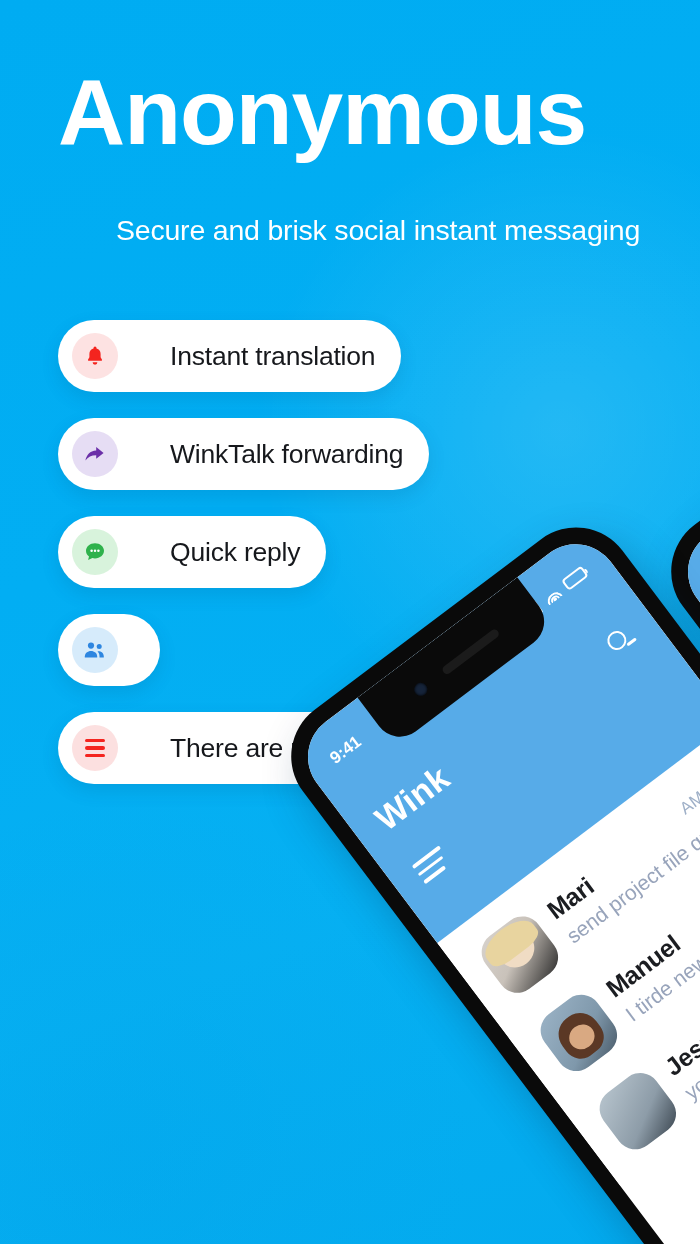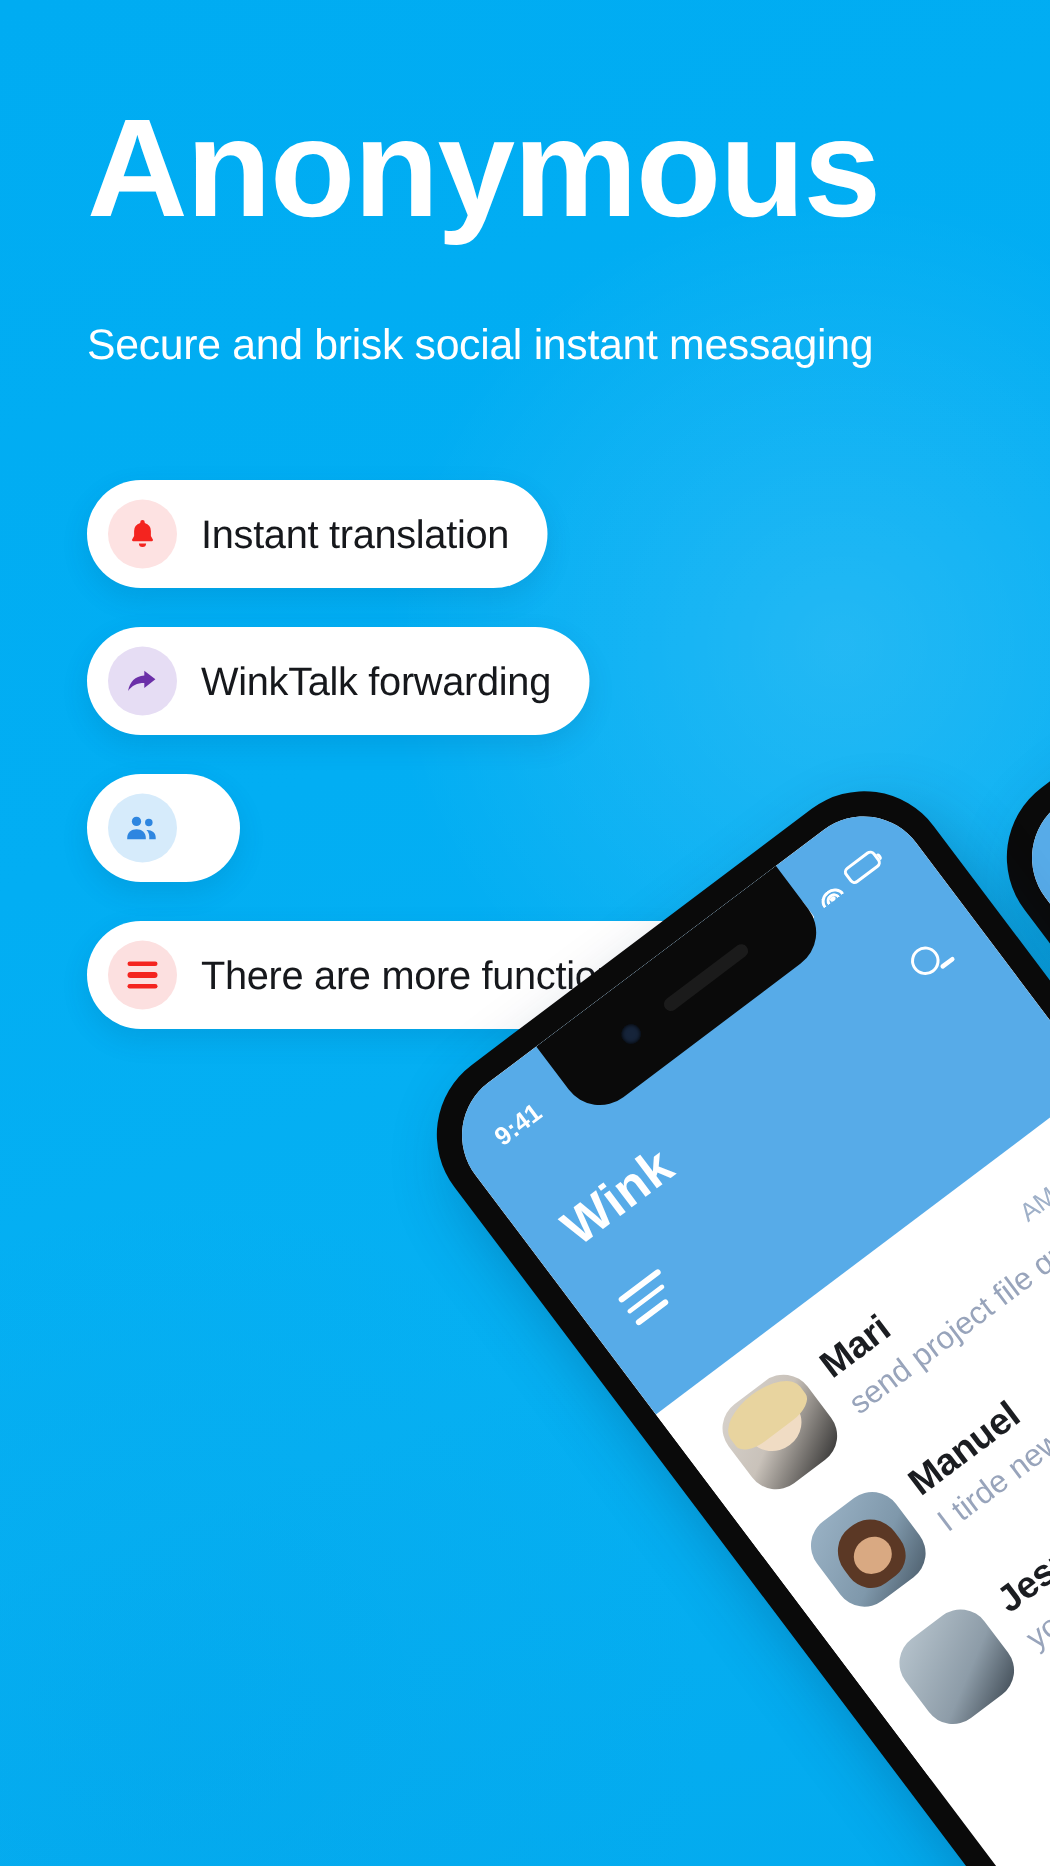--- a/index.html
+++ b/index.html
@@ -20,37 +20,38 @@
   
   .hero { position:absolute; left:58px; top:66px; width:620px; }
   .app-title {
     font-size:93px; line-height:1.0; font-weight:700; color:#ffffff;
     letter-spacing:-1px; white-space:nowrap;
   }
   .app-sub {
     position:absolute; left:58px; top:214px; width:640px;
     font-size:28.5px; color:#ffffff; font-weight:400; letter-spacing:-0.2px;
     white-space:nowrap;
+    text-align:center;
   }
 
   
   .features { position:absolute; left:58px; top:320px; }
   .pill {
     position:relative; height:72px; background:#ffffff; border-radius:40px;
     display:flex; align-items:center; margin-bottom:26px;
     padding-left:14px; padding-right:26px;
     box-shadow:0 7px 18px rgba(0,60,110,0.13);
     width:max-content;
   }
   .pill-icon {
     width:46px; height:46px; border-radius:50%;
     display:flex; align-items:center; justify-content:center;
     flex:none; margin-right:16px;
   }
-  .pill-label { font-size:26.5px; color:#16181c; font-weight:400; letter-spacing:-0.2px; white-space:nowrap; }
+  .pill-label { font-size:26.5px; color:#16181c; font-weight:400; letter-spacing:-0.2px; white-space:nowrap;margin-left:36px; }
 
   .ic-bell   { background:#FDE2E2; }
   .ic-fwd    { background:#E6DDF4; }
   .ic-reply  { background:#D8F3DC; }
   .ic-layer  { background:#D6EBFB; }
   .ic-more   { background:#FCE0E0; }
 
   .bars { width:20px; height:18px; display:flex; flex-direction:column; justify-content:space-between; }
   .bars i { display:block; height:3.4px; background:#F4241F; border-radius:2px; }
 
@@ -171,20 +172,31 @@
 
     <div class="pill">
       <span class="pill-icon ic-fwd">
         <svg width="26" height="24" viewBox="0 0 26 24" fill="#6B2FA8" aria-hidden="true">
           <path d="M14.2 5.1v3.3C7.9 8.9 4.6 12.6 3.4 18.6c2.6-3.6 5.9-5.3 10.8-5.3v3.4l7.4-5.8-7.4-5.8z"></path>
         </svg>
       </span>
       <span class="pill-label">WinkTalk forwarding</span>
     </div>
 
+    <div class="pill">
+      <span class="pill-icon ic-reply">
+        <svg width="24" height="24" viewBox="0 0 24 24" aria-hidden="true">
+          <path d="M12 3.2c5 0 9 3.4 9 7.6 0 4.2-4 7.6-9 7.6-.9 0-1.8-.1-2.6-.3l-4.3 2 .9-3.6C4 15.1 3 13.1 3 10.8c0-4.2 4-7.6 9-7.6z" fill="#2FB24C"></path>
+          <circle cx="8.6" cy="10.8" r="1.25" fill="#fff"></circle>
+          <circle cx="12" cy="10.8" r="1.25" fill="#fff"></circle>
+          <circle cx="15.4" cy="10.8" r="1.25" fill="#fff"></circle>
+        </svg>
+      </span>
+      <span class="pill-label">Quick reply</span>
+    </div>
 
     <div class="pill">
       <span class="pill-icon ic-layer">
         <svg width="26" height="24" viewBox="0 0 26 24" fill="#2E86E0" aria-hidden="true">
           <circle cx="9" cy="7.6" r="3.1"></circle>
           <circle cx="17.2" cy="8.4" r="2.5"></circle>
           <path d="M2.8 18.6c0-3.5 2.8-5.7 6.2-5.7s6.2 2.2 6.2 5.7v.9H2.8v-.9z"></path>
           <path d="M16.2 13.3c3.1 0 5.6 1.9 5.6 5v1.2h-4.3v-1.6c0-1.8-.7-3.4-1.9-4.5.2 0 .4-.1.6-.1z"></path>
         </svg>
       </span>

